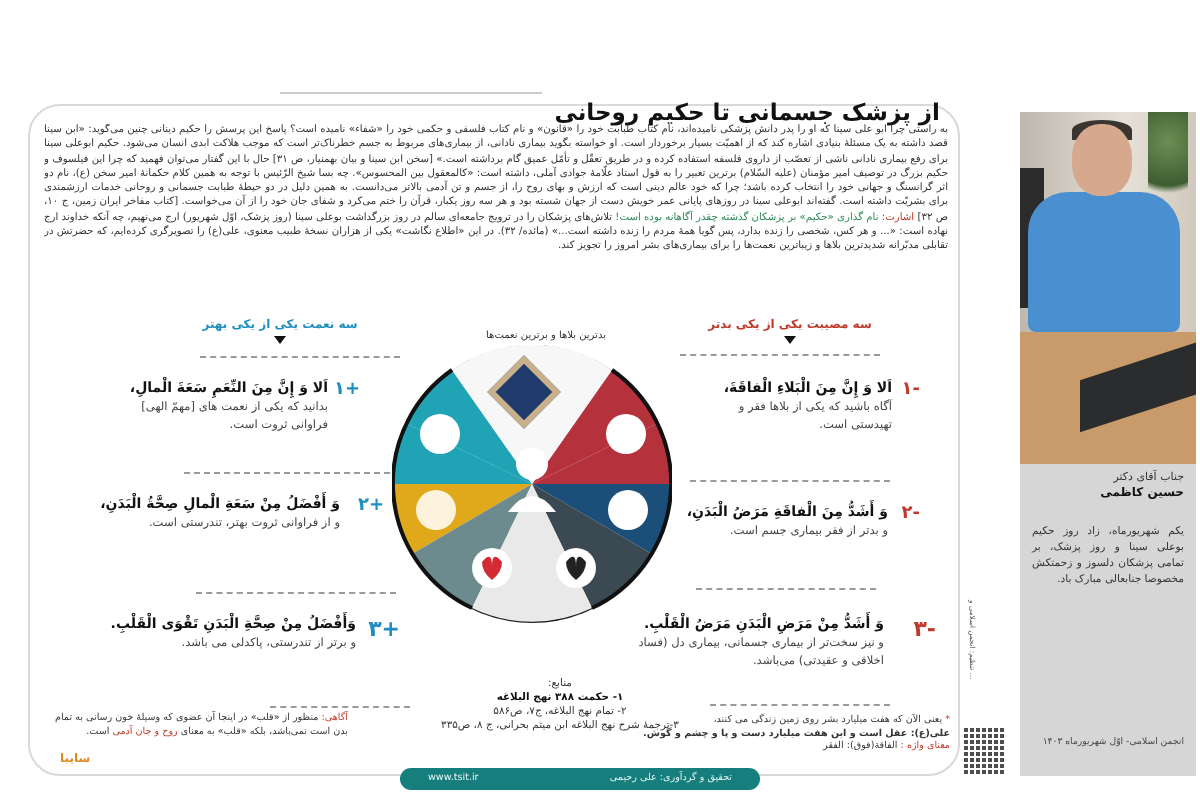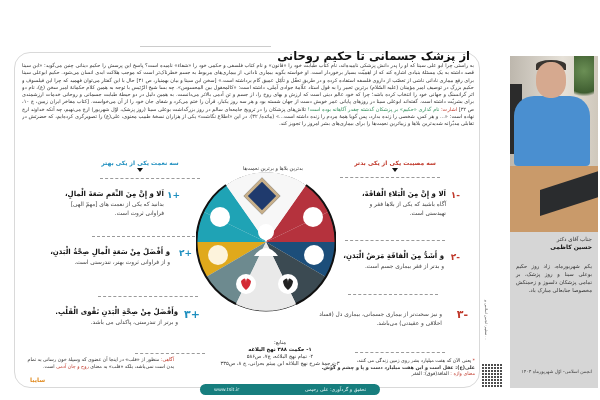--- a/index.html
+++ b/index.html
@@ -135,20 +135,21 @@
     <div class="arabic">اَلا وَ إِنَّ مِنَ الْبَلاءِ الْفاقَةَ،</div>
     <div class="trans">آگاه باشید که یکی از بلاها فقر و تهیدستی است.</div>
   </div>
   <div class="item right" style="left:340px; top:252px; width:120px; padding-right:16px;">
     <span class="num" style="right:0;">-۲</span>
     <div class="arabic">وَ أَشَدُّ مِنَ الْفاقَةِ مَرَضُ الْبَدَنِ،</div>
     <div class="trans">و بدتر از فقر بیماری جسم است.</div>
   </div>
   <div class="item right" style="left:308px; top:308px; width:160px; padding-right:26px;">
     <span class="num" style="right:0; font-size:11px;">-۳</span>
+    <div class="arabic">وَ أَشَدُّ مِنْ مَرَضِ الْبَدَنِ مَرَضُ الْقَلْبِ.</div>
     <div class="trans">و نیز سخت‌تر از بیماری جسمانی، بیماری دل (فساد اخلاقی و عقیدتی) می‌باشد.</div>
   </div>
 
   <div class="wheel-label">بدترین بلاها و برترین نعمت‌ها</div>
   <svg class="wheel-wrap" style="left:196px; top:172px;" width="140" height="140" viewBox="0 0 140 140">
     <circle cx="70" cy="70" r="69" fill="#eeeeee" stroke="#222" stroke-width="1"></circle>
 
     <path d="M70 70 L8 40 A69 69 0 0 0 1 70 Z" fill="#1fa3b5"></path>
     <path d="M70 70 L8 40 A69 69 0 0 1 30 13 Z" fill="#1fa3b5"></path>
     <path d="M70 70 L1 70 A69 69 0 0 0 10 105 Z" fill="#e0a91c"></path>

